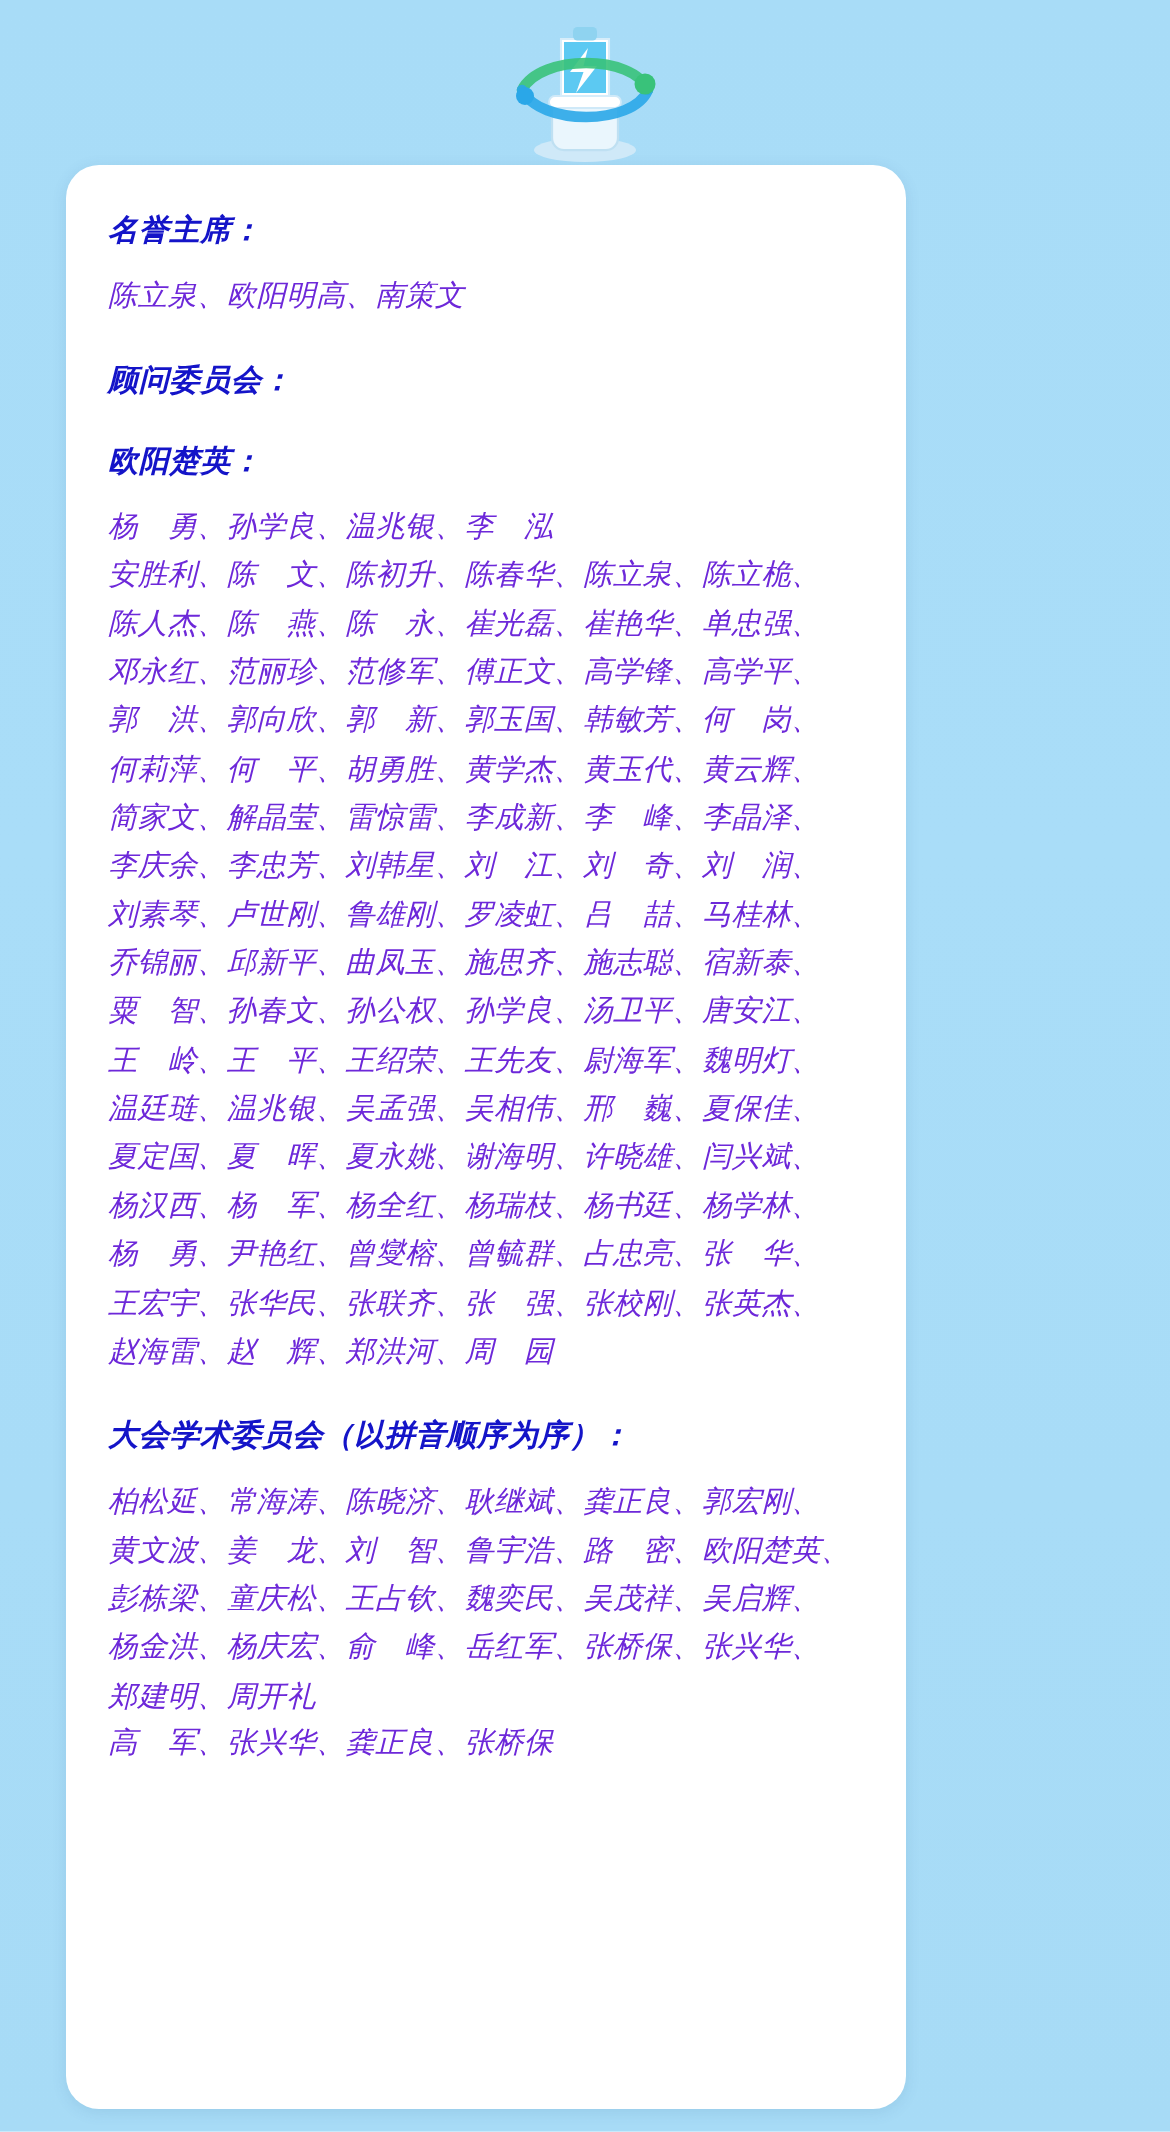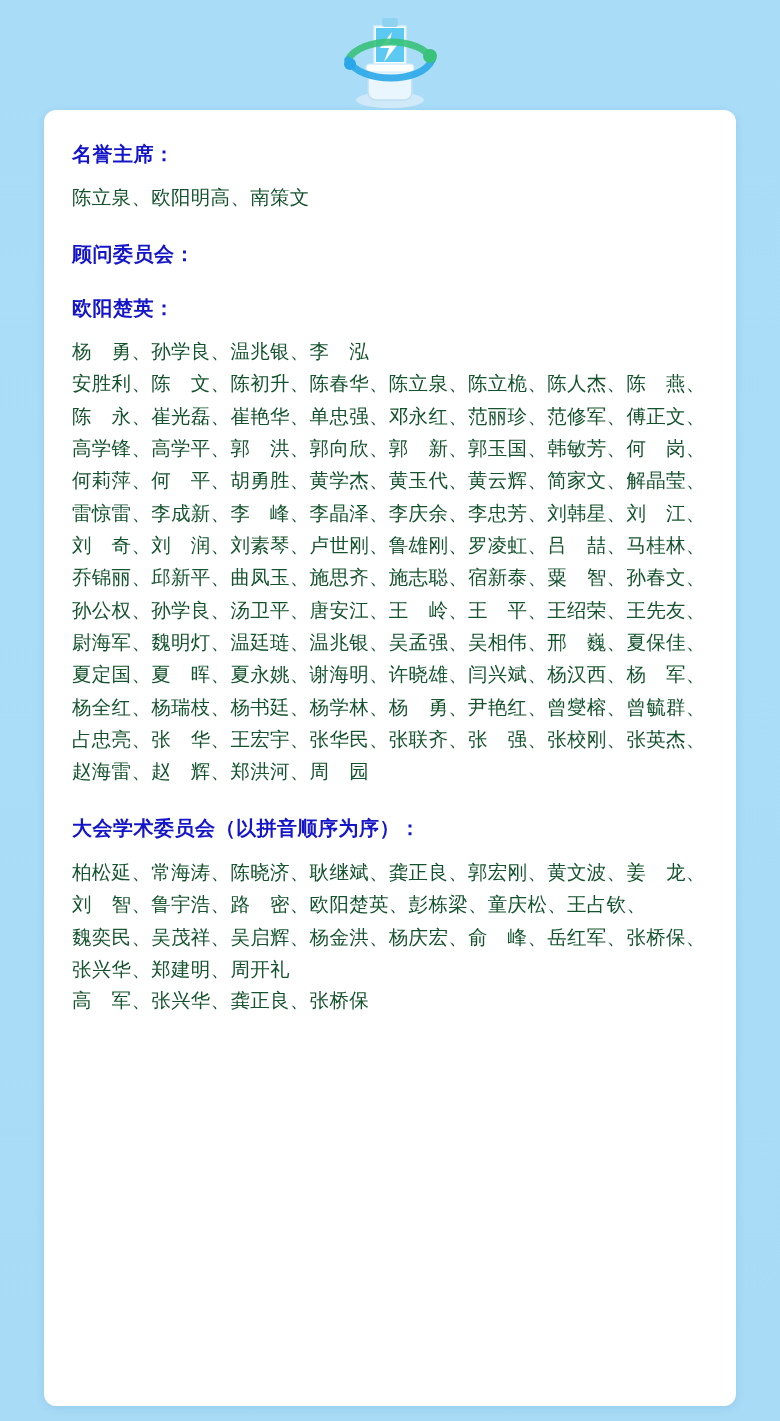--- a/index.html
+++ b/index.html
@@ -28,45 +28,46 @@
     transform: translateX(-50%);
     width: 120px;
     height: 104px;
     z-index: 3;
   }
 
   .card {
     position: absolute;
     left: 44px;
     top: 110px;
-    width: 692px;
+    width: 560px;
     height: 1296px;
     background: #ffffff;
-    border-radius: 12px;
+    border-radius: 22px;
     box-shadow: 0 2px 10px rgba(40, 90, 140, 0.12);
     overflow: hidden;
     z-index: 2;
+    font-style: italic;
   }
   .card-inner {
     padding: 30px 28px 20px 28px;
   }
 
   .sec-title {
     color: #1414c8;
     font-size: 20px;
     font-weight: bold;
     letter-spacing: 0.5px;
     margin: 0 0 14px 0;
     line-height: 1.4;
   }
   .sec-title.gap {
     margin-top: 26px;
   }
   .sec-body {
-    color: #14532d;
+    color: #6d28d9;
     font-size: 19.5px;
     line-height: 1.62;
     letter-spacing: 0.3px;
     margin: 0;
     word-break: break-word;
   }
   .sec-body.list {
     line-height: 1.66;
   }
   .nm {

